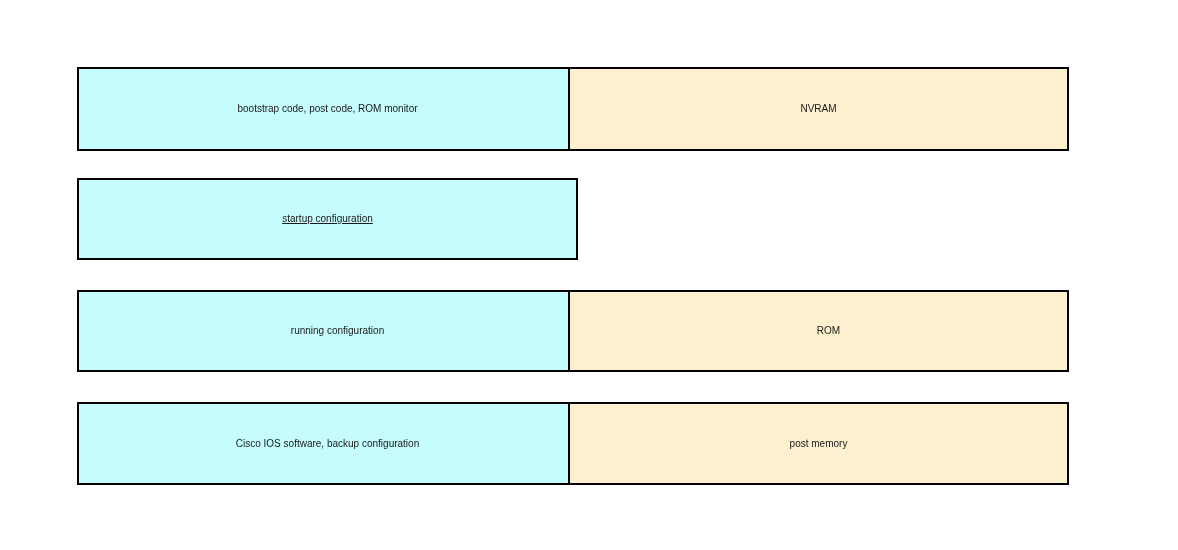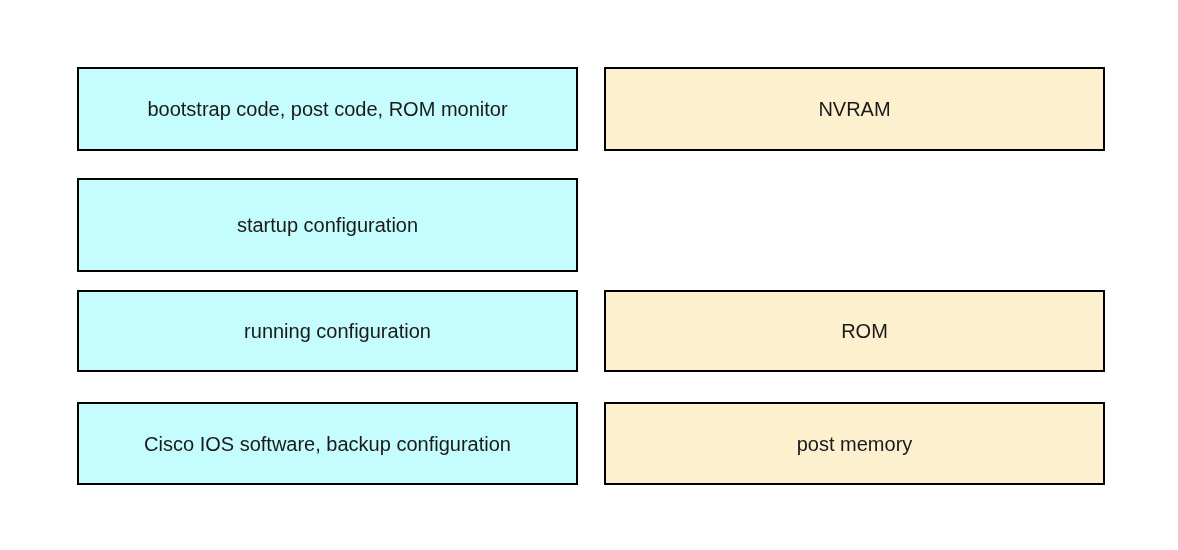--- a/index.html
+++ b/index.html
@@ -18,28 +18,28 @@
   }
   .box {
     position: absolute;
     width: 501px;
     height: 83px;
     border: 2px solid #000000;
     display: flex;
     align-items: center;
     justify-content: center;
     text-align: center;
-    font-size: 20px;
+    font-size: 10px;
     color: #1A1A1A;
     cursor: pointer;
   }
   .source { left: 77px;  background: #C5FCFD; }
-  .target { left: 604px; background: #FCF0CE; justify-content: center; }
+  .target { left: 568px; background: #FCF0CE; justify-content: center; }
   .row-0 { top: 67px;  height: 84px; }
-  .row-1 { top: 178px; height: 94px; }
+  .row-1 { top: 178px; height: 82px; text-decoration: underline; }
   .row-2 { top: 290px; height: 82px; padding-left: 20px; }
   .row-3 { top: 402px; height: 83px; }
   .box-label {
     pointer-events: none;
     line-height: 1.2;
     padding: 0 10px;
   }
 </style>
 </head>
 <body>

